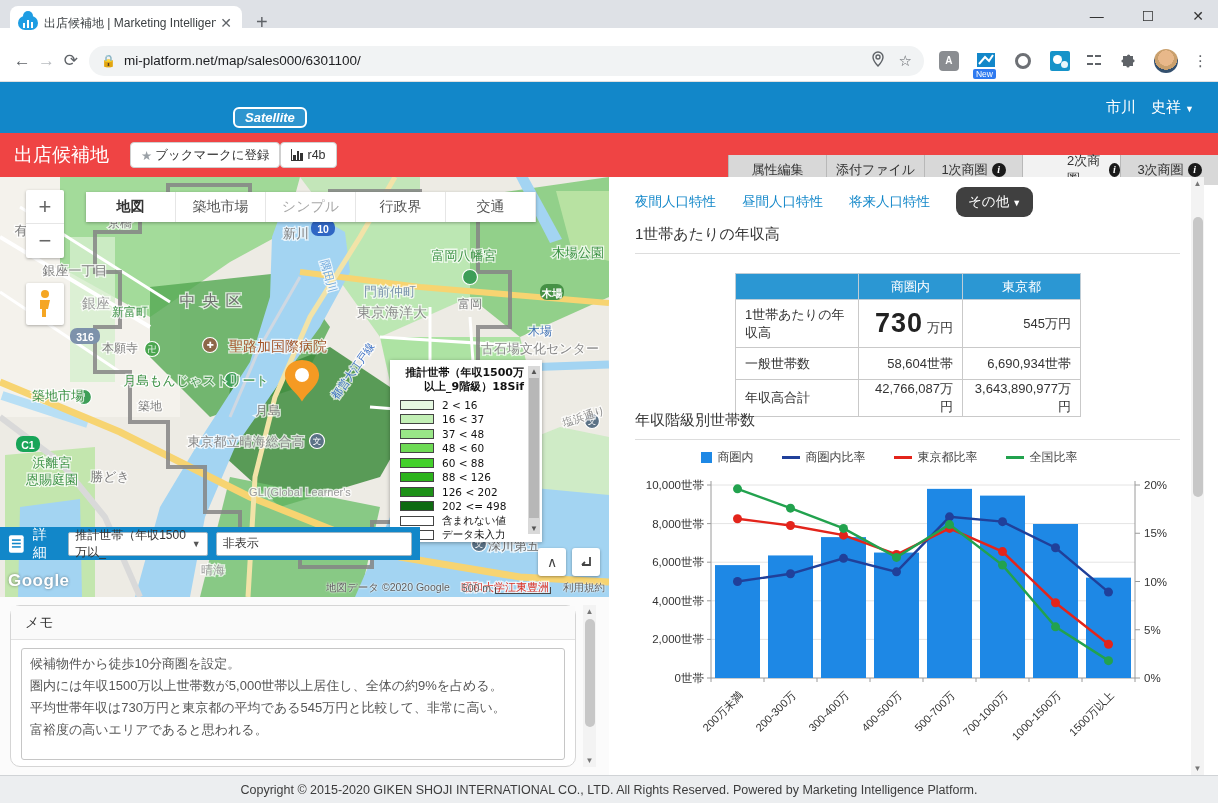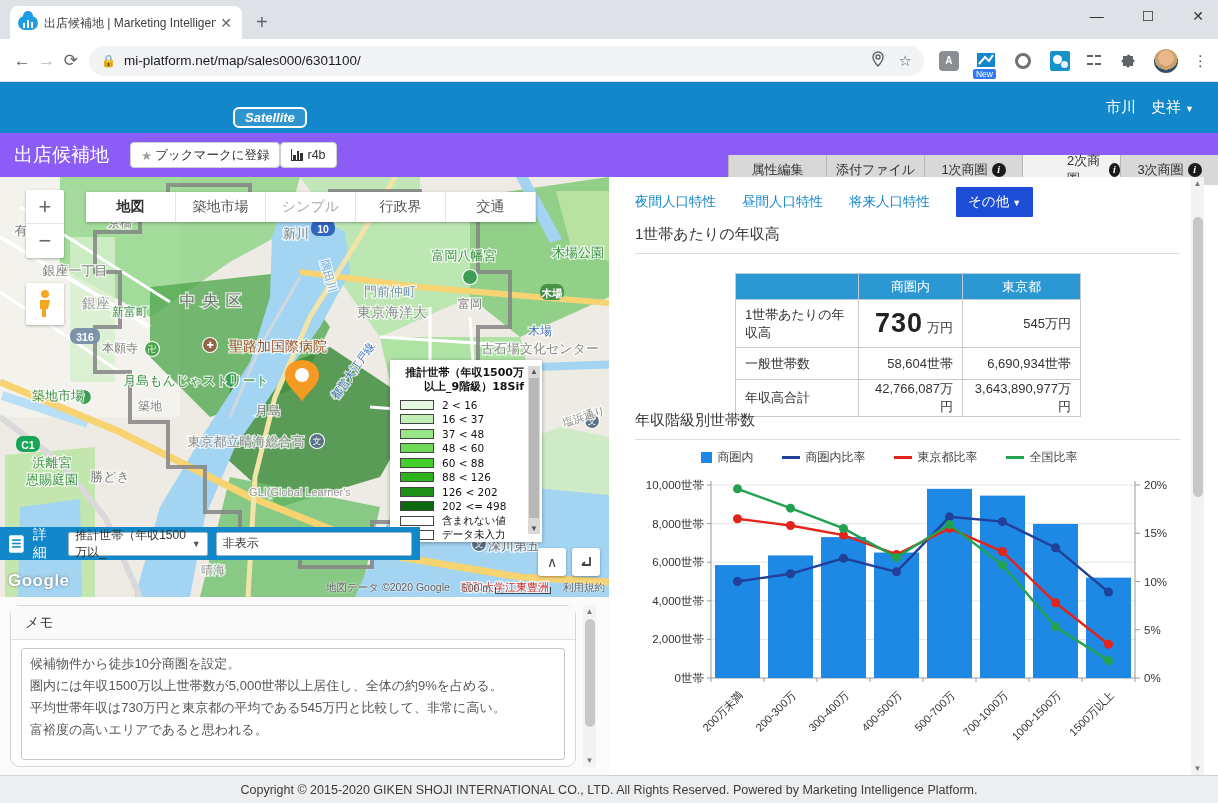--- a/index.html
+++ b/index.html
@@ -1,20 +1,20 @@
 <!DOCTYPE html>
 <html><head>
 <meta charset="utf-8">
 <style>
   * { margin:0; padding:0; box-sizing:border-box; }
   html,body { width:1218px; height:803px; font-family:"Liberation Sans","DejaVu Sans",sans-serif; background:#fff; overflow:hidden; }
   #stage { position:relative; width:1218px; height:803px; background:#fff; }
 
   
-  #tabstrip { position:absolute; left:0; top:0; width:1218px; height:39px; background:#dee1e6; }
+  #tabstrip { position:absolute; left:0; top:0; width:1218px; height:28px; background:#dee1e6; }
   #tab { position:absolute; left:10px; top:6px; width:232px; height:34px; background:#fff; border-radius:8px 8px 0 0; display:flex; align-items:center; padding:0 8px; }
   #tab .title { font-size:12px; color:#3c4043; white-space:nowrap; overflow:hidden; max-width:172px; }
   #tab .close { margin-left:auto; color:#5f6368; font-size:14px; width:16px; text-align:center; cursor:pointer; }
   #newtab { position:absolute; left:256px; top:12px; font-size:20px; color:#5f6368; line-height:20px; cursor:pointer; }
   #wincontrols { position:absolute; right:14px; top:8px; display:flex; gap:38px; color:#333; font-size:14px; }
   #toolbar { position:absolute; left:0; top:40px; width:1218px; height:42px; background:#fff; display:flex; align-items:center; padding:0 10px; border-bottom:1px solid #e0e0e0; }
   .navbtn { font-size:17px; color:#5f6368; width:30px; text-align:center; }
   .navbtn.dis { color:#b9bcc0; }
   #addrbar { height:30px; flex:0 0 835px; background:#f1f3f4; border-radius:15px; display:flex; align-items:center; padding:0 12px; margin-left:6px; }
   #addrbar .lock { font-size:12px; color:#5f6368; margin-right:8px; }
@@ -40,21 +40,21 @@
   
   #appheader { position:absolute; left:0; top:82px; width:1218px; height:51px; background:#1287c9; }
   #logo { position:absolute; left:28px; top:8px; color:#fff; font-size:30px; font-style:italic; letter-spacing:-0.5px; }
   #logo .b { font-weight:bold; }
   #logo .tm { font-size:10px; vertical-align:super; font-style:normal; }
   #satbadge { position:absolute; left:233px; top:25px; border:2px solid #fff; border-radius:6px; color:#fff; font-size:13px; font-weight:bold; font-style:italic; padding:1px 10px; background:rgba(255,255,255,.12); }
   #username { position:absolute; right:24px; top:16px; color:#fff; font-size:15px; cursor:pointer; }
   #username .car { font-size:9px; }
 
   
-  #darkbar { position:absolute; left:0; top:133px; width:1218px; height:52px; background:#8b5cf6; }
+  #darkbar { position:absolute; left:0; top:133px; width:1218px; height:52px; background:#ef4444; }
   #pagetitle { position:absolute; left:14px; top:9px; color:#fff; font-size:19px; }
   .whitebtn { position:absolute; top:9px; height:26px; background:#fff; border:1px solid #cfcfcf; border-radius:4px; font-size:12.5px; color:#333; display:flex; align-items:center; padding:0 10px; cursor:pointer; }
   #bookmarkbtn { left:130px; }
   #bookmarkbtn .st { color:#9aa0a6; margin-right:3px; }
   #r4bbtn { left:280px; }
   #r4bbtn .chartic { display:inline-flex; align-items:flex-end; gap:1px; margin-right:5px; height:12px; border-left:1.5px solid #333; border-bottom:1.5px solid #333; padding-left:1px;}
   #r4bbtn .chartic i { width:2.5px; background:#333; display:block; }
   #shoken-tabs { position:absolute; right:0; bottom:0; display:flex; }
   #shoken-tabs .stab { width:98px; height:30px; background:#d8d8d8; border-left:1px solid #b8b8b8; color:#333; font-size:13px; display:flex; align-items:center; justify-content:center; gap:4px; cursor:pointer; }
   #shoken-tabs .stab.active { background:#f2f2f2;padding-left:44px; }
@@ -99,21 +99,21 @@
   #memobody { padding:8px 10px; }
   #memotext { width:100%; height:112px; resize:none; border:1px solid #c6c6c6; border-radius:3px; font-family:"Liberation Sans","DejaVu Sans",sans-serif; font-size:13px; line-height:1.7; color:#555; padding:4px 8px; overflow:hidden; }
   .vscroll { position:absolute; width:13px; background:#f3f3f3; }
   .vscroll .arr { position:absolute; left:0; width:13px; text-align:center; font-size:8px; color:#777; }
   .vscroll .thumb { position:absolute; left:1.5px; width:10px; background:#c7c7c7; border-radius:5px; }
 
   
   #rpanel { position:absolute; left:609px; top:177px; width:595px; height:598px; background:#fff; overflow:hidden; }
   #panel-tabs { position:absolute; left:26px; top:10px; display:flex; align-items:center; gap:26px; }
   #panel-tabs .ptab { color:#1287c9; font-size:13.5px; cursor:pointer; }
-  #morebtn { background:#1d4ed8; color:#fff; font-size:13.5px; border-radius:1px; padding:6px 12px; cursor:pointer; }
+  #morebtn { background:#404040; color:#fff; font-size:13.5px; border-radius:9px; padding:6px 12px; cursor:pointer; }
   #morebtn .car { font-size:9px; margin-left:3px; }
   .sectitle { position:absolute; left:26px; width:545px; font-size:15px; color:#333; border-bottom:1px solid #ddd; padding-bottom:9px; }
 
   #inctable { position:absolute; left:126px; top:96px; border-collapse:collapse; }
   #inctable th { background:#2b97d3; color:#fff; font-size:13px; font-weight:normal; border:1px solid #bfcdd6; height:26px; }
   #inctable td { border:1px solid #c9c9c9; font-size:13px; color:#333; padding:0 9px; }
   #inctable td.lbl { width:123px; height:32px; }
   #inctable td.v1 { width:104px; text-align:right; }
   #inctable td.v2 { width:118px; text-align:right; }
   #inctable .bigrow td { height:48px; }

